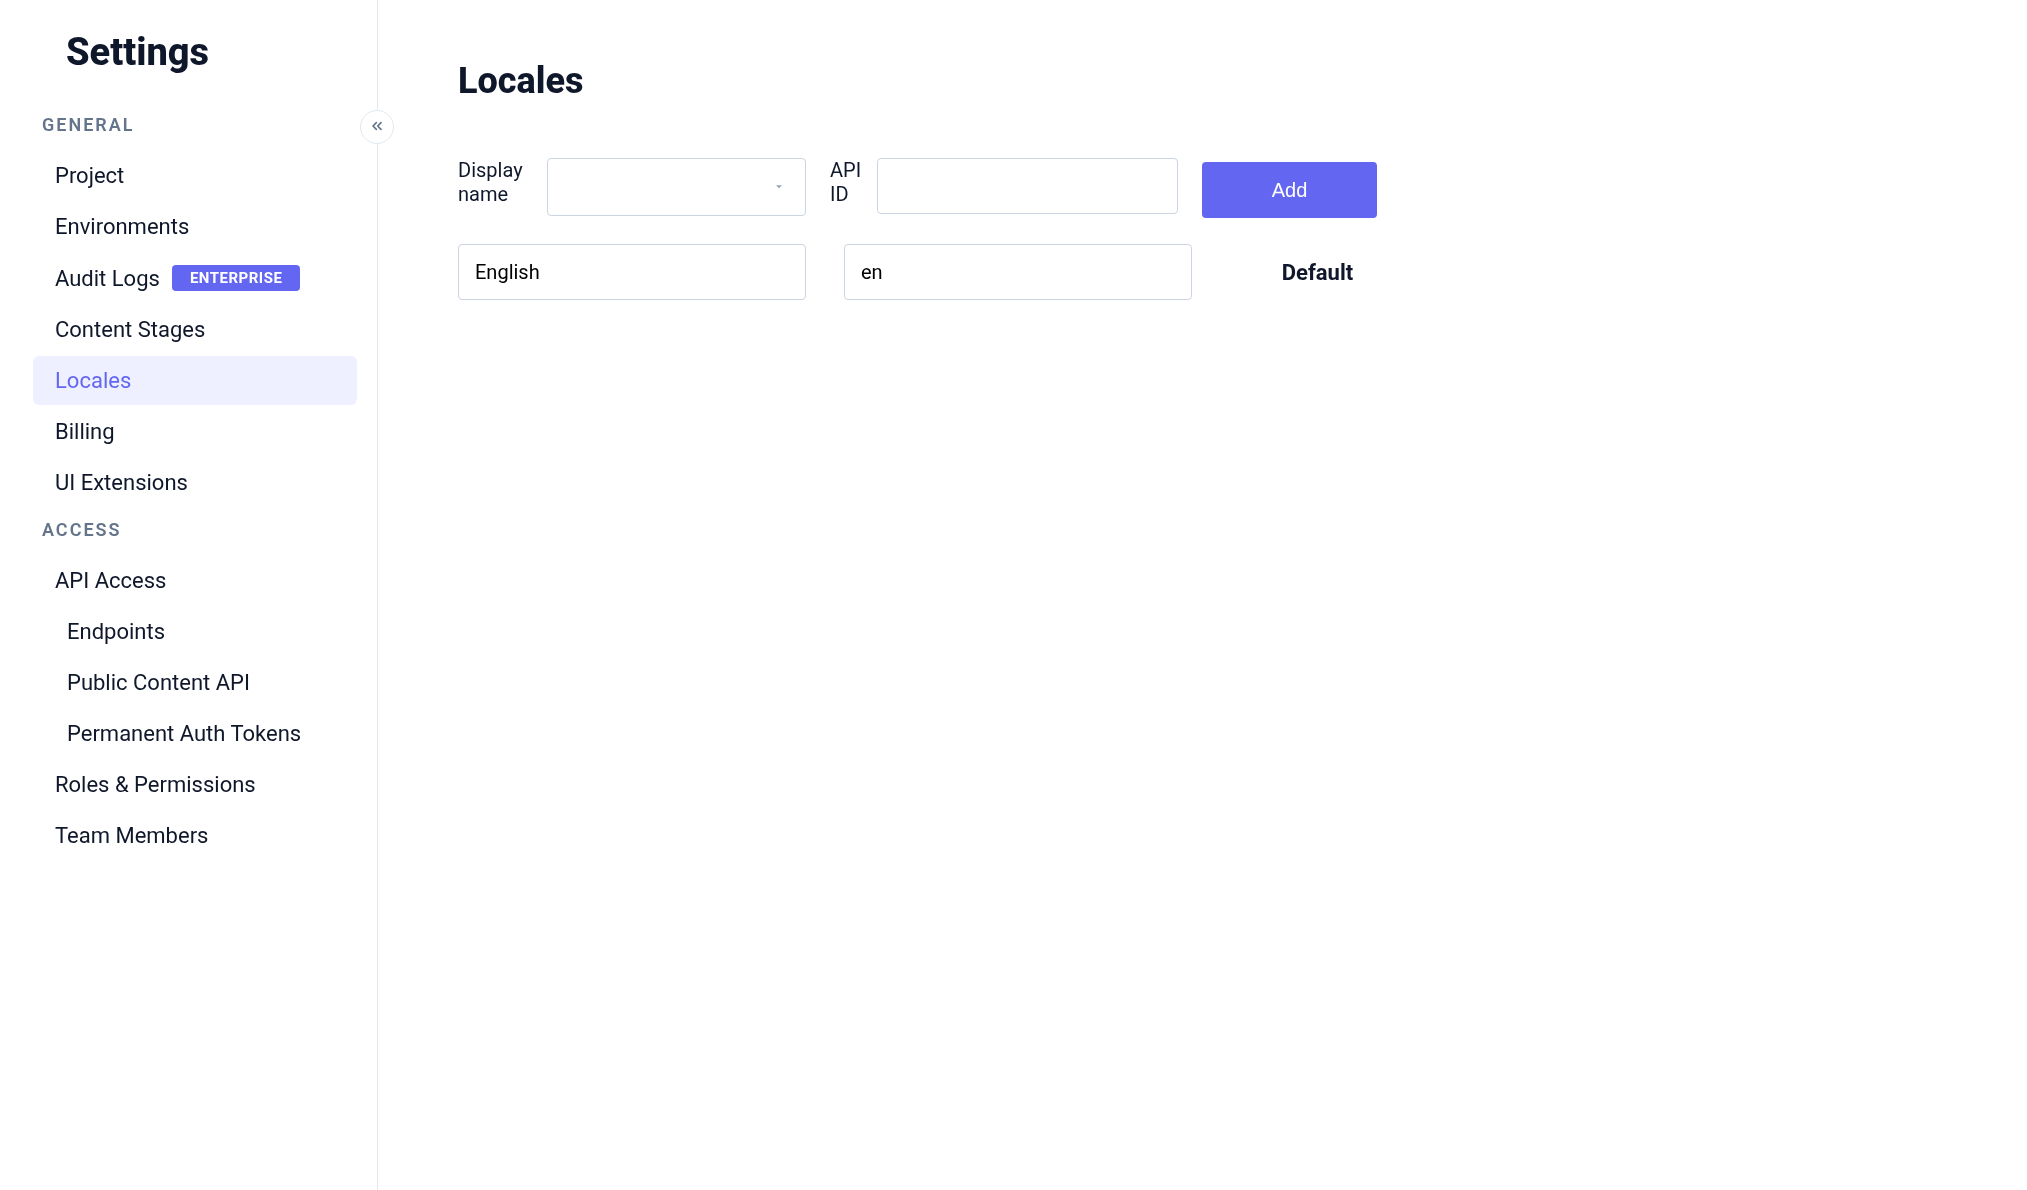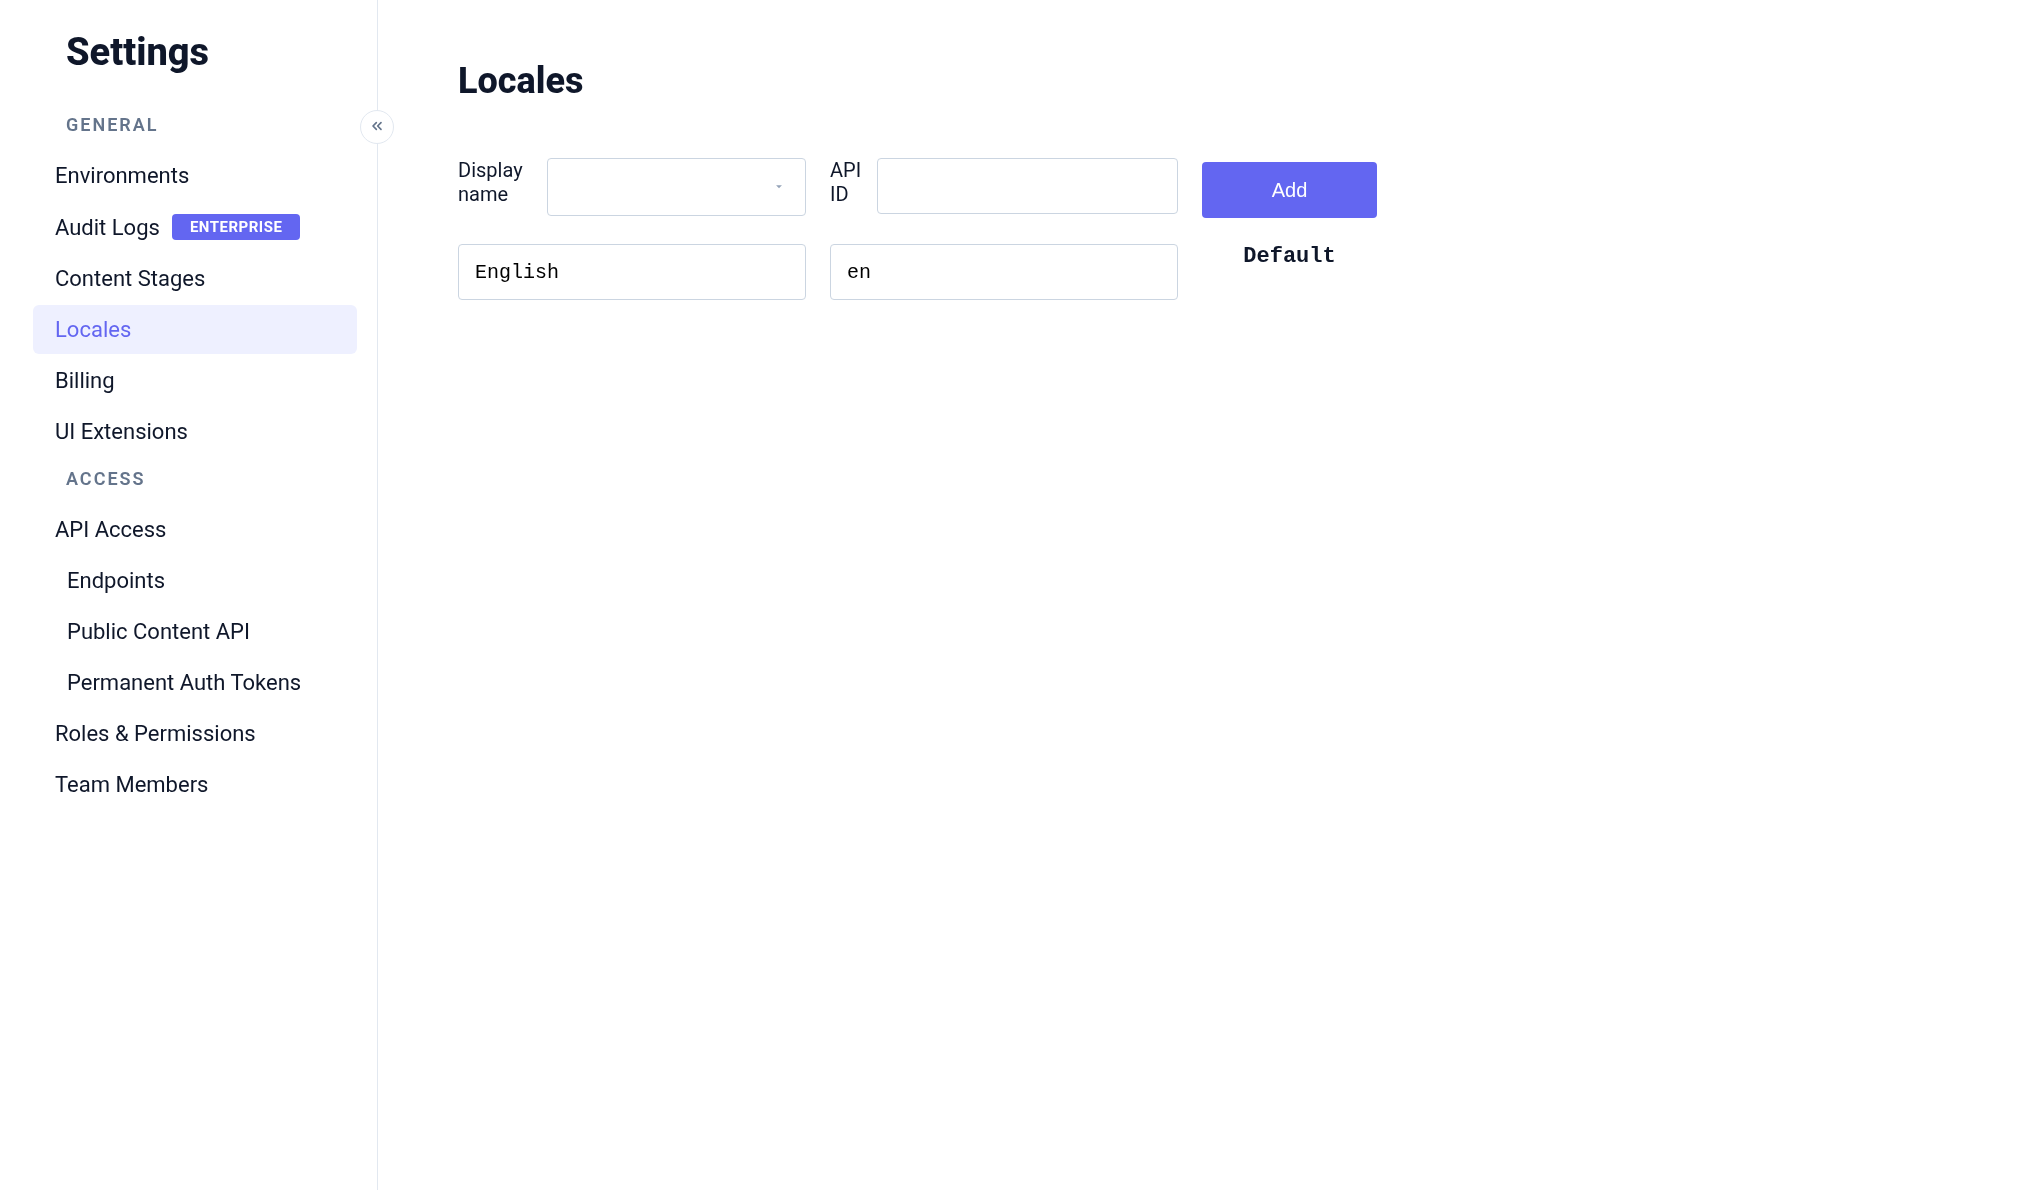--- a/index.html
+++ b/index.html
@@ -24,21 +24,21 @@
       font-size: 38px;
       font-weight: 800;
       color: #0f172a;
       padding: 10px 66px 30px;
     }
     .section-header {
       font-size: 18px;
       font-weight: 600;
       letter-spacing: 2px;
       color: #64748b;
-      padding: 10px 66px 14px;
+      padding: 10px 42px 14px;
       text-transform: uppercase;
     }
     .nav-item {
       display: flex;
       align-items: center;
       gap: 12px;
       font-size: 22px;
       color: #0f172a;
       padding: 12px 22px;
       margin: 2px 20px 2px 33px;
@@ -143,22 +143,22 @@
       background: #6366f1;
       color: #ffffff;
       border: none;
       border-radius: 4px;
       font-size: 20px;
       font-weight: 500;
       cursor: pointer;
     }
     .locale-row {
       display: flex;
-      gap: 24px;
-      font-family: Liberation Mono, monospace;
+      gap: 38px;
+      align-items: center;
     }
     .default-label {
       width: 175px;
       text-align: center;
       font-size: 22px;
       font-weight: 700;
       color: #0f172a;
     }
   </style>
 </head>
@@ -171,20 +171,23 @@
     <span>
       <svg width="16" height="16" viewBox="0 0 24 24" fill="none" stroke="currentColor" stroke-width="2.5" stroke-linecap="round" stroke-linejoin="round">
         <polyline points="11 17 6 12 11 7"></polyline>
         <polyline points="18 17 13 12 18 7"></polyline>
       </svg>
     </span>
   </button>
 
   <div>
     <div class="section-header">GENERAL</div>
+    <div class="nav-item">
+      <span>Project</span>
+    </div>
     <div class="nav-item">
       <span>Environments</span>
     </div>
     <div class="nav-item">
       <span>Audit Logs</span>
       <span class="badge">ENTERPRISE</span>
     </div>
     <div class="nav-item">
       <span>Content Stages</span>
     </div>

